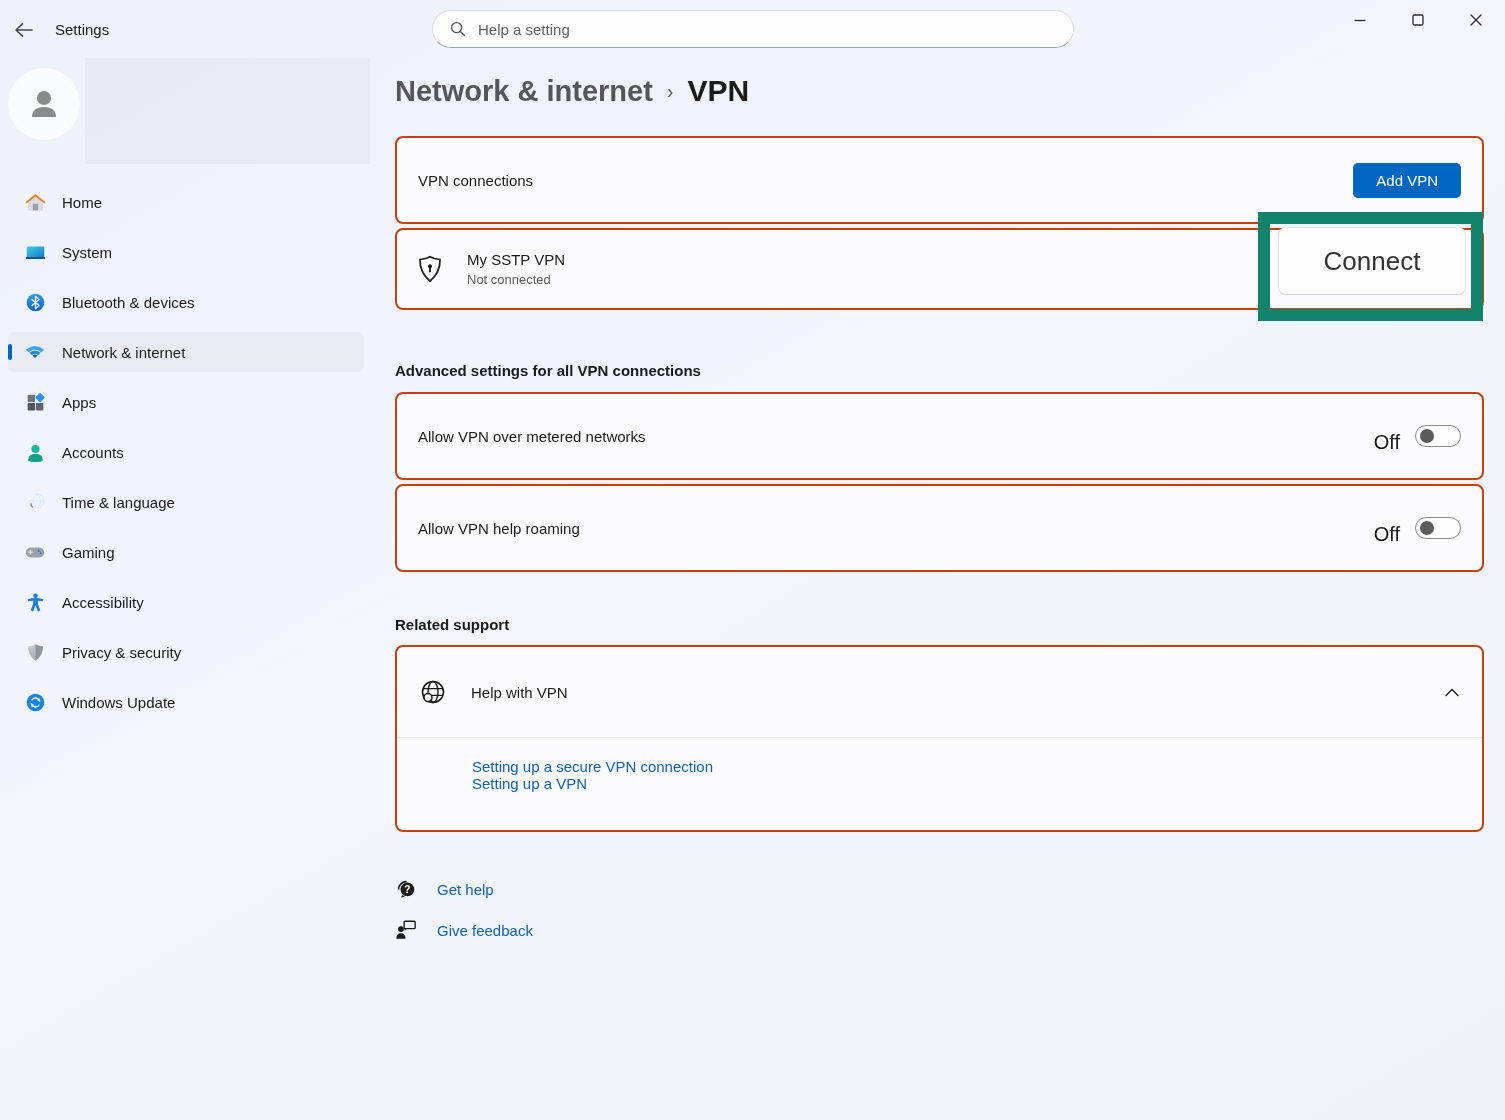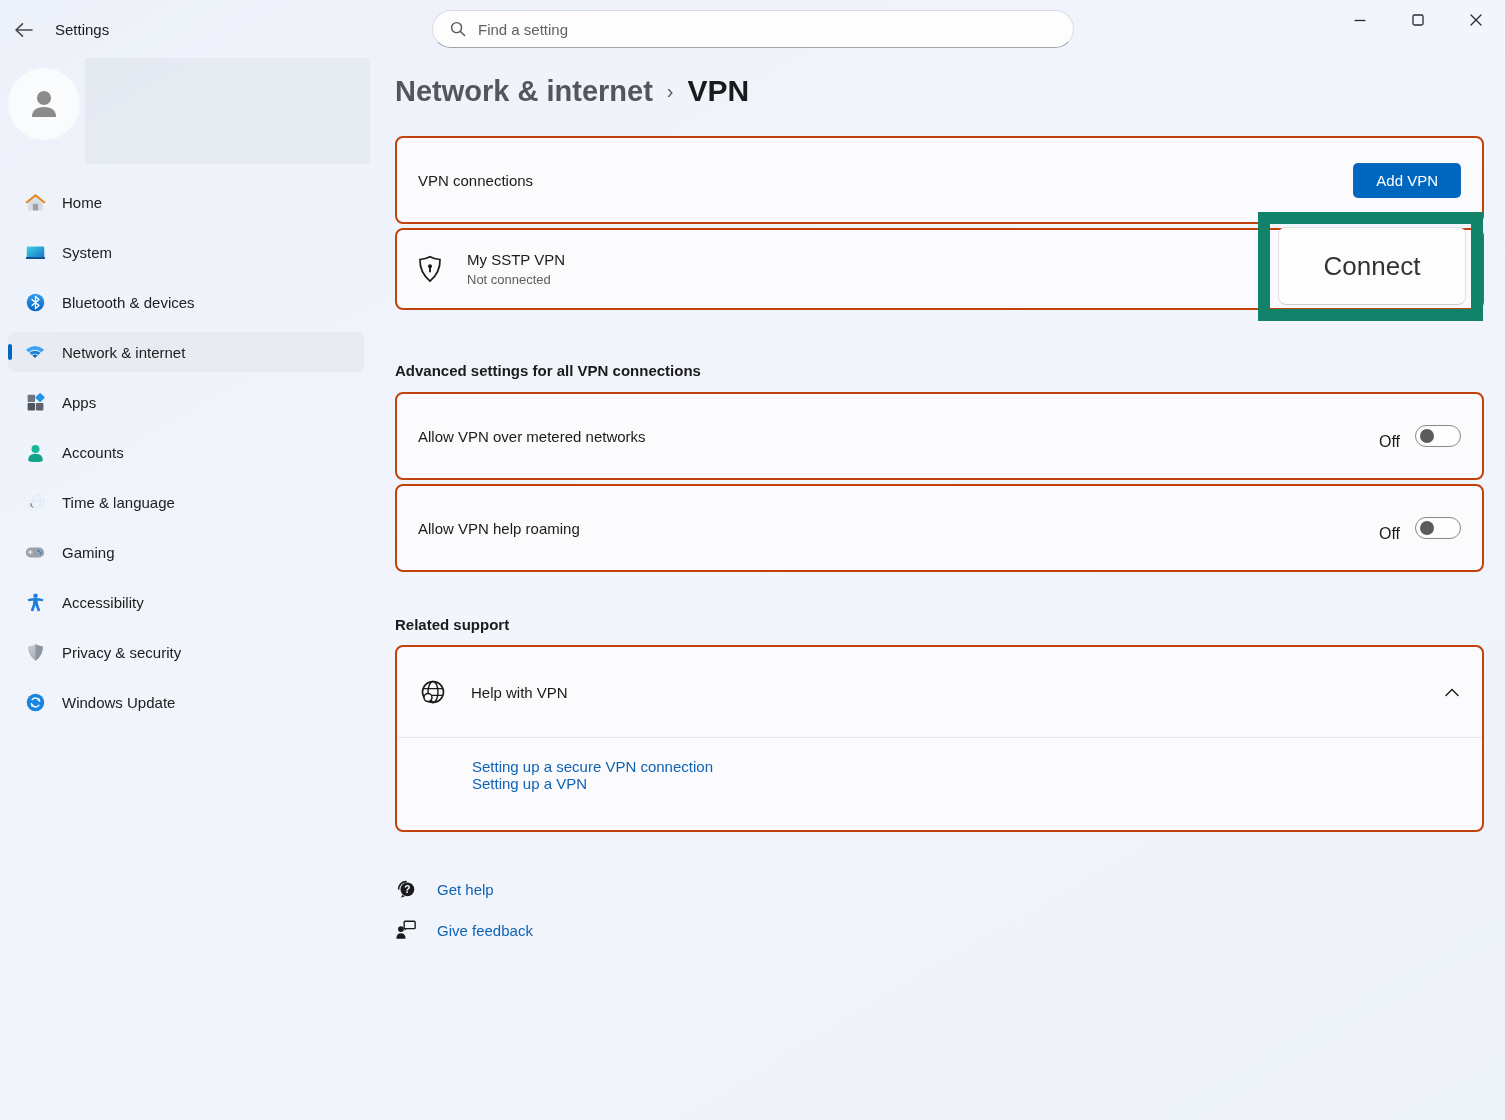--- a/index.html
+++ b/index.html
@@ -53,59 +53,59 @@
     border-bottom-color:#10529205; border-radius:5px; padding:8px 22px; cursor:pointer;
     font-family:"Liberation Sans", sans-serif; }
 
   .conn-icon { width:24px; height:28px; margin-right:25px; display:flex; align-items:center; }
   .conn-title { font-size:15px; color:#1b1b1b; }
   .conn-sub { font-size:13px; color:#5d5d5d; margin-top:4px; }
 
   .section-heading { position:absolute; left:0; font-size:15px; font-weight:700; color:#1b1b1b; }
 
   .toggle-wrap { display:flex; align-items:center; gap:15px; }
-  .toggle-state { font-size:16px; color:#1b1b1b;margin-top:12px; }
+  .toggle-state { font-size:20px; color:#1b1b1b;margin-top:12px; }
   .toggle { width:46px; height:22px; border:1px solid #8a8a8a; border-radius:12px;
     background:#fdfdfd; position:relative; cursor:pointer; }
   .toggle .knob { position:absolute; left:4px; top:3px; width:14px; height:14px;
     border-radius:50%; background:#5b5b5b; }
 
   .help-row { display:flex; align-items:center; height:90px; padding:0 23px; cursor:pointer; }
   .help-divider { border-top:1px solid #e6e8ee; }
   .support-links { padding:20px 0 26px 75px; display:flex; flex-direction:column; gap:0; }
   a.link { color:#0F62B4; font-size:15px; text-decoration:none; cursor:pointer; }
 
   .footer-link-row { position:absolute; display:flex; align-items:center; gap:20px; }
   .footer-icon { width:22px; height:22px; display:flex; align-items:center; justify-content:center; }
 
   
   .highlight-box { position:absolute; left:1258px; top:212px; width:225px; height:109px;
     border:12px solid #12826A; z-index:5; pointer-events:none; }
-  .connect-btn { position:absolute; left:1278px; top:227px; width:188px; height:78px;
+  .connect-btn { position:absolute; left:1278px; top:227px; width:188px; height:68px;
     background:#fdfdfe; border:1px solid #e0e0e3; border-bottom-color:#cfcfd4; border-radius:8px;
     font-size:26px; color:#333; display:flex; align-items:center; justify-content:center;
     cursor:pointer; z-index:4; font-family:"Liberation Sans", sans-serif; }
 </style>
 </head>
 <body>
 
 <div class="titlebar">
   <div class="back-btn">
     <svg width="20" height="16" viewBox="0 0 20 16">
       <path d="M2 8 H18 M2 8 L8.5 1.8 M2 8 L8.5 14.2" stroke="#47494d" stroke-width="1.6" fill="none" stroke-linecap="round"></path>
     </svg>
   </div>
   <div class="app-title">Settings</div>
 
   <div class="search-pill">
     <svg width="16" height="16" viewBox="0 0 16 16">
       <circle cx="6.6" cy="6.6" r="5" stroke="#55575b" stroke-width="1.4" fill="none"></circle>
       <path d="M10.4 10.4 L14.6 14.6" stroke="#55575b" stroke-width="1.4" stroke-linecap="round"></path>
     </svg>
-    <span class="ph">Find a setting</span>
+    <span class="ph">Help a setting</span>
   </div>
 
   <div class="win-controls">
     <div class="win-btn">
       <svg width="14" height="14" viewBox="0 0 14 14">
         <path d="M1.5 7.5 H12.5" stroke="#2b2b2e" stroke-width="1.3"></path>
       </svg>
     </div>
     <div class="win-btn">
       <svg width="14" height="14" viewBox="0 0 14 14">

